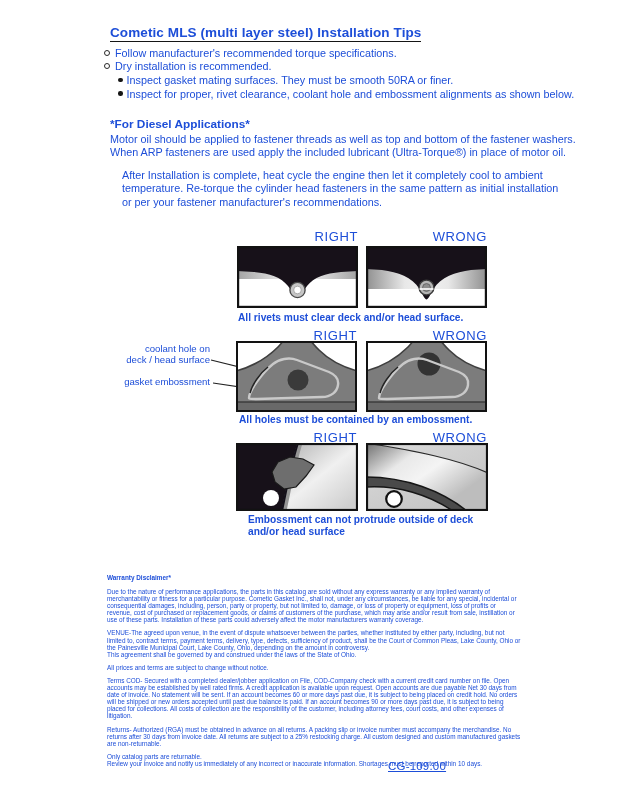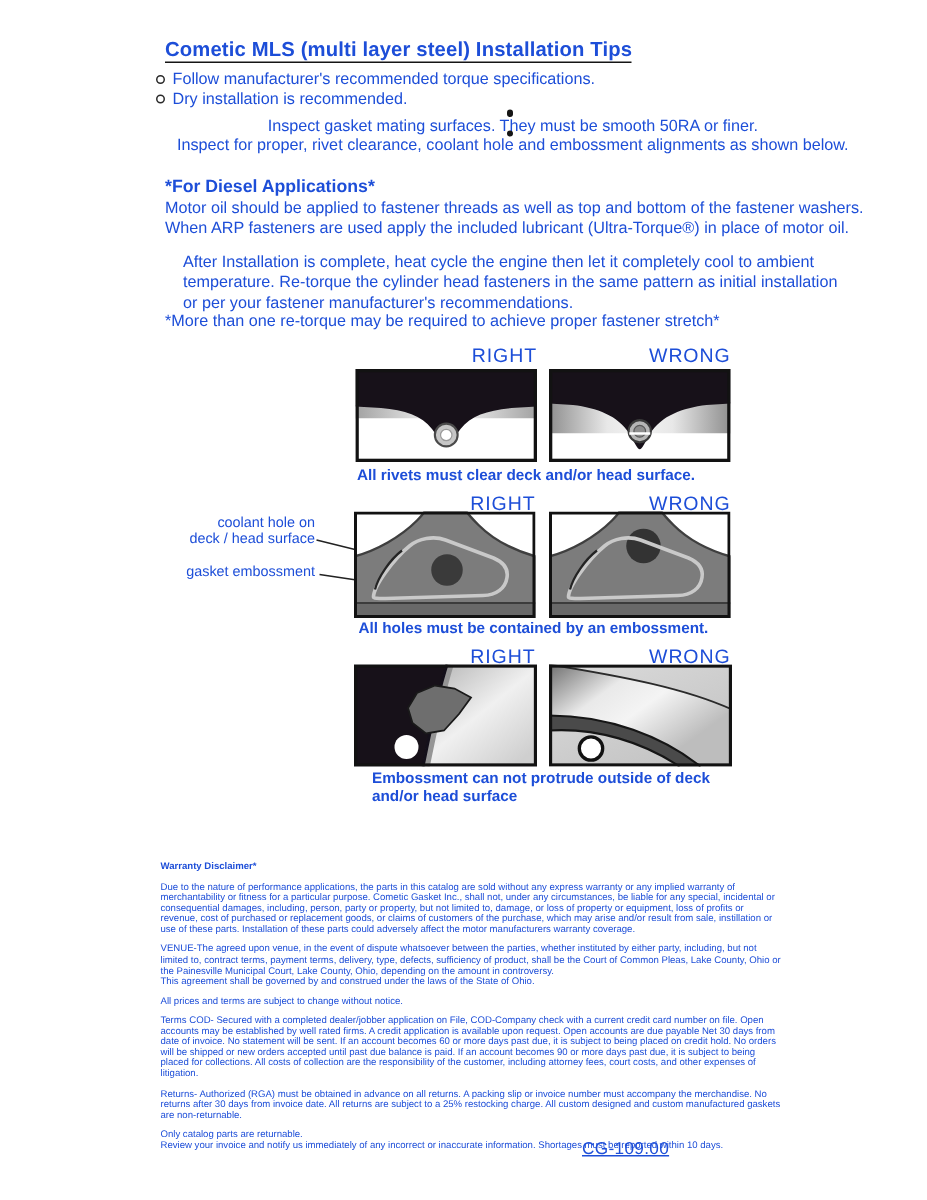--- a/index.html
+++ b/index.html
@@ -7,21 +7,21 @@
     position:relative;width:618px;height:800px;background:#ffffff;overflow:hidden;
     font-family:"Liberation Sans",sans-serif;color:#1d4ed8;
   }
   .abs{position:absolute;}
   .title{
     left:110px;top:25px;font-size:13.5px;font-weight:bold;
     border-bottom:1.6px solid #151515;padding-bottom:1px;letter-spacing:0.1px;
   }
   .bullets{left:104px;top:46px;}
   .b-row{display:flex;align-items:center;height:13.6px;font-size:10.8px;white-space:nowrap;}
-  .b-row.sub{margin-left:14px;flex-direction:column;}
+  .b-row.sub{margin-left:14px;}
   .mk-open{
     width:4px;height:4px;border:1.2px solid #2a2a2a;border-radius:50%;
     display:inline-block;margin-right:5px;flex:none;
   }
   .mk-dot{
     width:4.5px;height:4.5px;background:#151515;border-radius:50%;
     display:inline-block;margin-right:4px;flex:none;
   }
   .diesel-heading{left:110px;top:117px;font-size:11.8px;font-weight:bold;}
   .body-para{font-size:10.8px;line-height:13.4px;white-space:pre-line;}
@@ -61,21 +61,20 @@
       <span>Inspect for proper, rivet clearance, coolant hole and embossment alignments as shown below.</span>
     </div>
   </div>
 
   <div class="abs diesel-heading">*For Diesel Applications*</div>
   <div class="abs body-para" style="left:110px;top:133px;">Motor oil should be applied to fastener threads as well as top and bottom of the fastener washers.
 When ARP fasteners are used apply the included lubricant (Ultra-Torque®) in place of motor oil.</div>
   <div class="abs body-para" style="left:122px;top:169px;">After Installation is complete, heat cycle the engine then let it completely cool to ambient
 temperature. Re-torque the cylinder head fasteners in the same pattern as initial installation
 or per your fastener manufacturer's recommendations.</div>
-  <div class="abs body-para" style="left:110px;top:208px;">*More than one re-torque may be required to achieve proper fastener stretch*</div>
 
   <div class="abs rw-label" style="left:237px;top:229px;">RIGHT</div>
   <div class="abs rw-label" style="left:366px;top:229px;">WRONG</div>
 
   <svg class="abs panel" style="left:237px;top:246px;" width="121" height="62" viewBox="0 0 121 62">
     <defs>
       <linearGradient id="g1" x1="0" y1="0" x2="1" y2="0">
         <stop offset="0" stop-color="#a2a2a2"></stop>
           <stop offset="0.35" stop-color="#e3e3e3"></stop>
         <stop offset="0.5" stop-color="#efefef"></stop>

